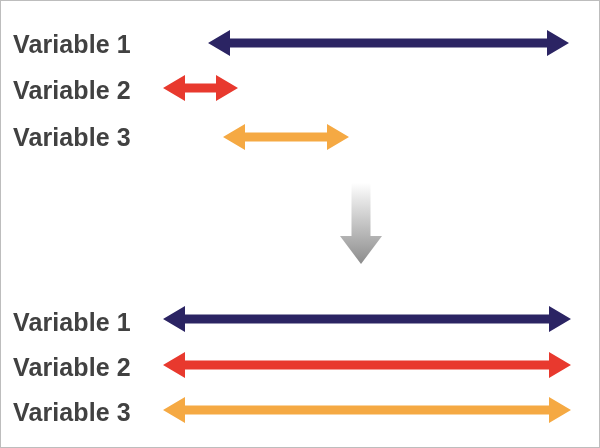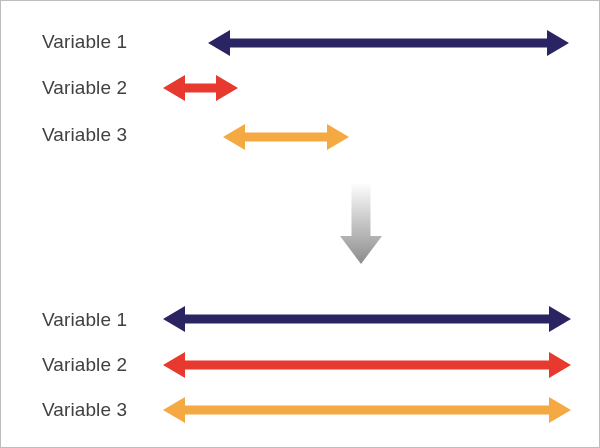--- a/index.html
+++ b/index.html
@@ -12,25 +12,25 @@
     width: 600px;
     height: 448px;
     background: #ffffff;
     box-sizing: border-box;
     border: 1px solid #bdbdbd;
     overflow: hidden;
     font-family: "Liberation Sans", sans-serif;
   }
   .label {
     position: absolute;
-    left: 41px;
+    left: 12px;
     color: #414141;
     font-family: "Liberation Sans", sans-serif;
-    font-size: 19px;
-    font-weight: 400;
+    font-size: 25px;
+    font-weight: 700;
     letter-spacing: 0.1px;
     white-space: nowrap;
     line-height: 1;
   }
   .arrow-svg {
     position: absolute;
     display: block;
     overflow: visible;
   }
 </style>

